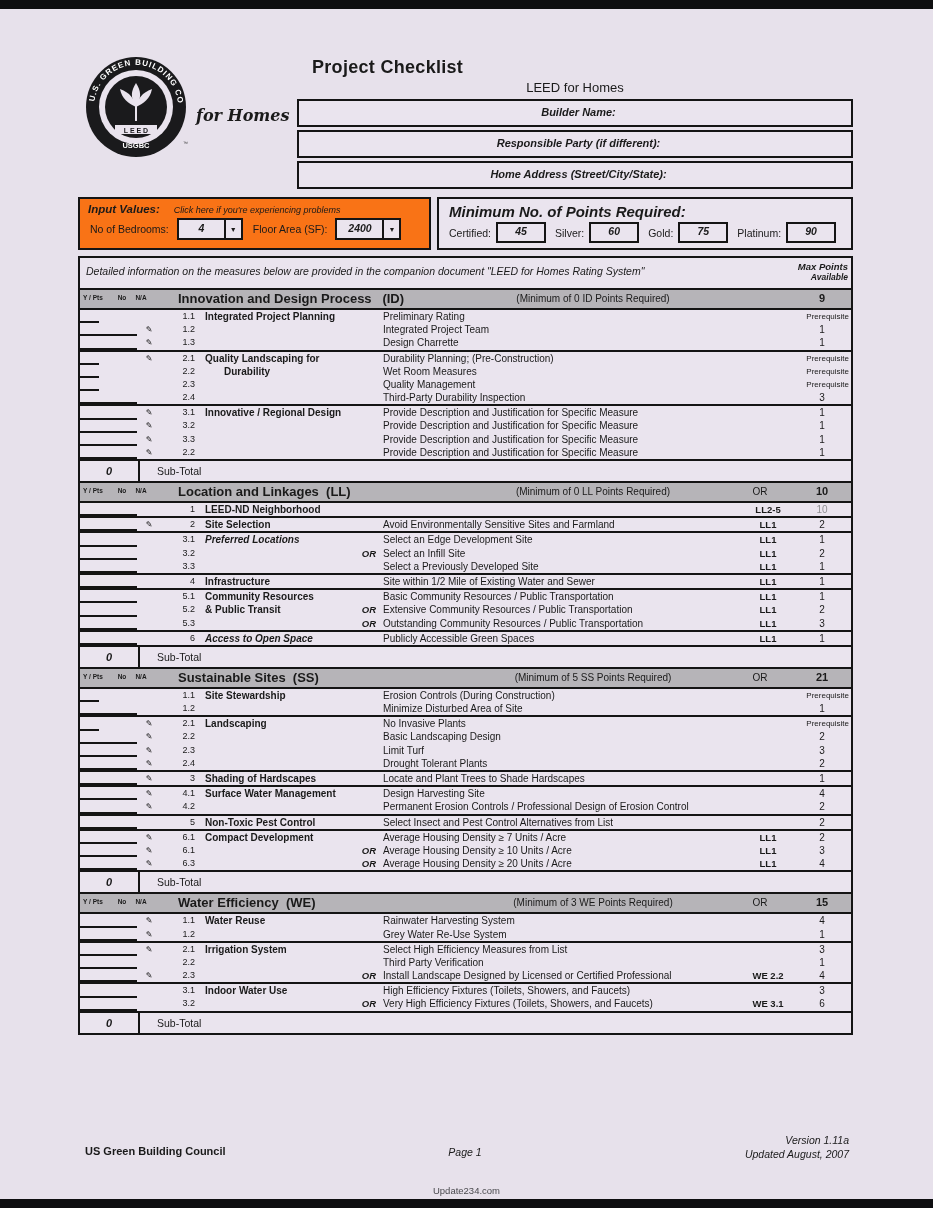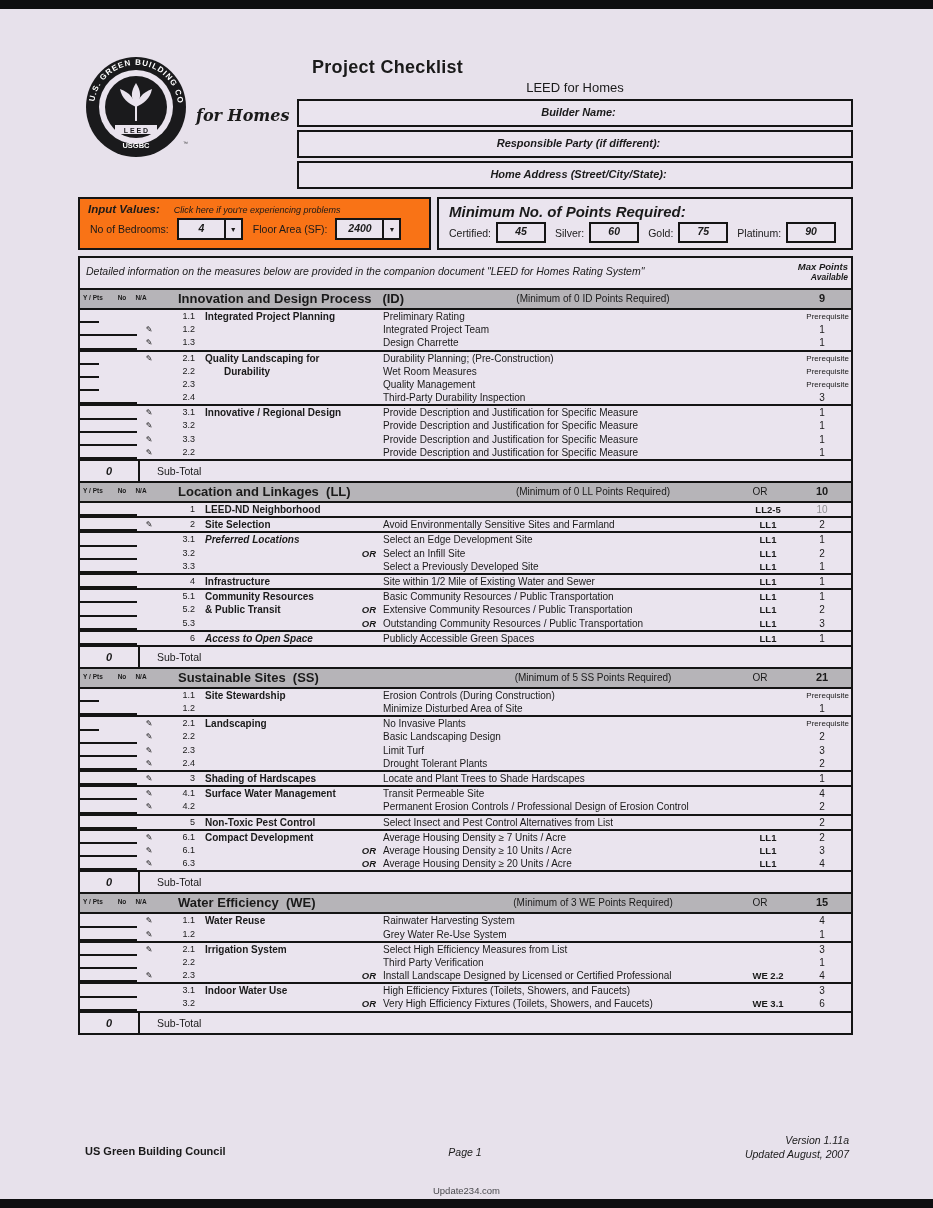--- a/index.html
+++ b/index.html
@@ -621,21 +621,21 @@
         <div class="row">
           <div class="cells">
             <div class="cell"></div>
             <div class="cell"></div>
             <div class="cell"></div>
           </div>
           <div class="icon-col">✎</div>
           <div class="num-col">4.1</div>
           <div class="name-col">Surface Water Management</div>
           <div class="or-col"></div>
-          <div class="desc-col">Transit Permeable Site</div>
+          <div class="desc-col">Design Harvesting Site</div>
           <div class="code-col"></div>
           <div class="pts-col">4</div>
         </div>
         <div class="row">
           <div class="cells">
             <div class="cell"></div>
             <div class="cell"></div>
             <div class="cell"></div>
           </div>
           <div class="icon-col">✎</div>

